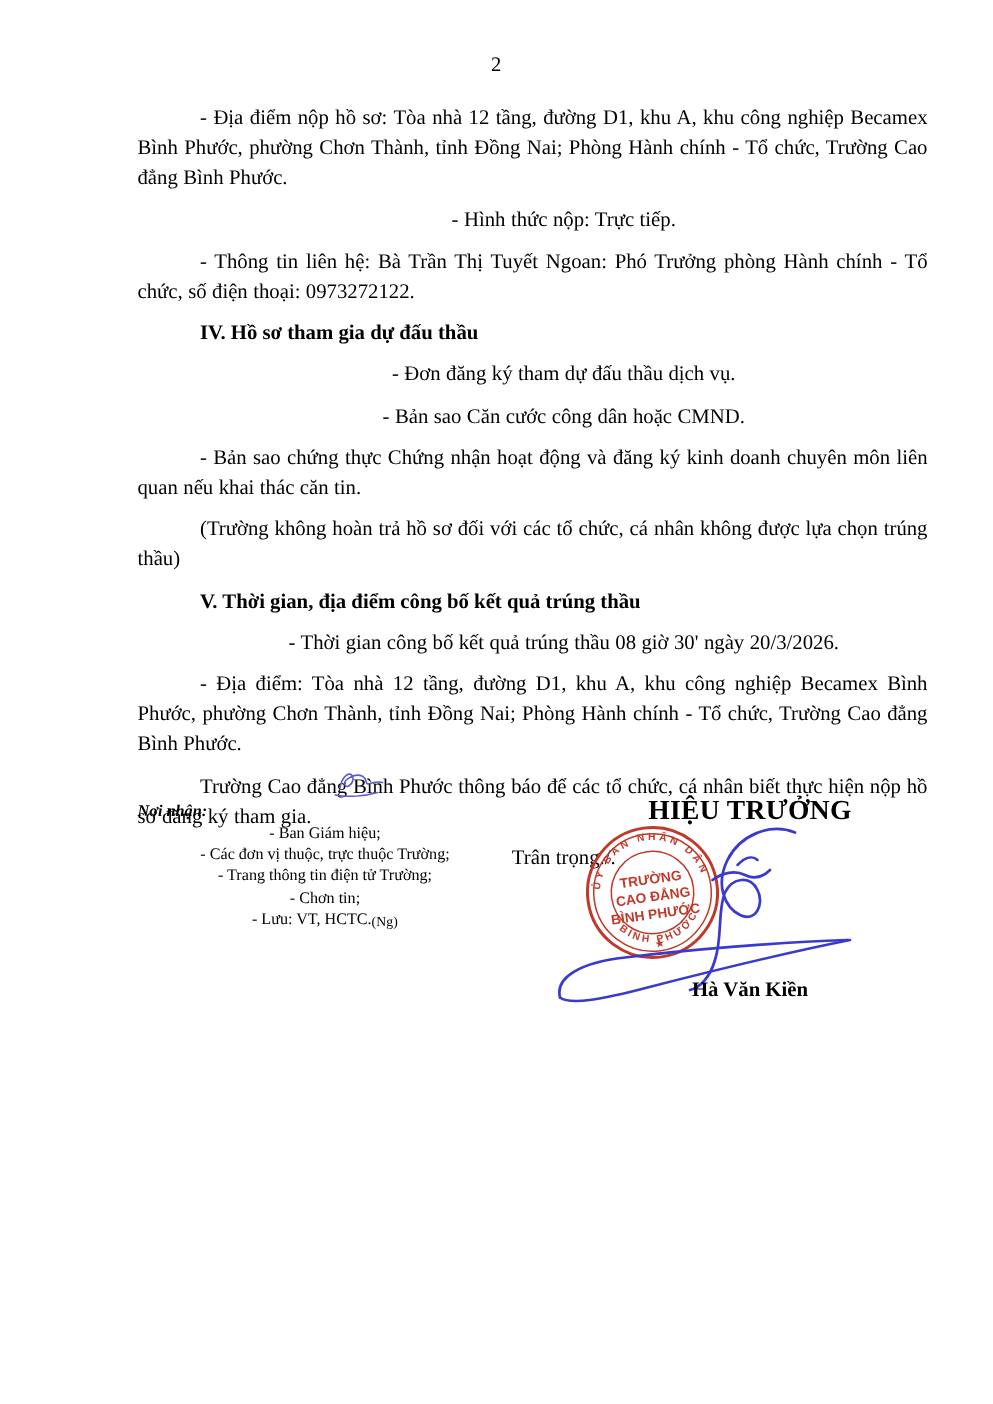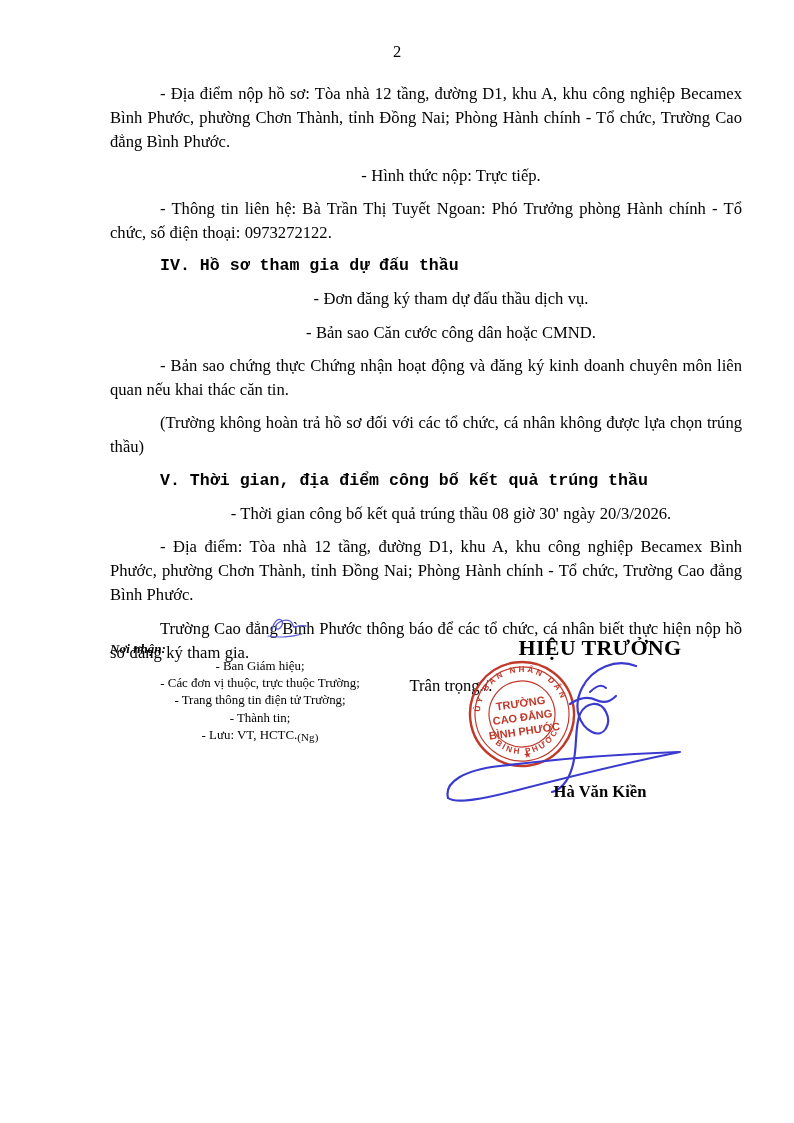--- a/index.html
+++ b/index.html
@@ -52,21 +52,20 @@
     word-spacing: 0.2px;
   }
 
   p.heading {
     margin: 0 0 9px 0;
     font-size: 16.6px;
     line-height: 24.2px;
     font-weight: bold;
     text-indent: 50px;
     text-align: left;
-    font-family: Liberation Mono, monospace;
   }
 
   p.nojustify {
     text-align: center;
   }
 
   
   .initials-scribble {
     position: absolute;
     left: 262px;
@@ -191,21 +190,21 @@
     <path d="M10,18 C12,8 18,5 20,9 C22,13 16,20 14,16 C12,12 22,6 28,9 C32,11 30,16 33,15 C36,14 40,13 44,14" fill="none" stroke="#5b5bd6" stroke-width="1.3" stroke-linecap="round"></path>
     <path d="M6,24 C16,26 30,25 40,22" fill="none" stroke="#5b5bd6" stroke-width="1.1" stroke-linecap="round"></path>
   </svg>
 
   <div class="recipients">
     <div class="recipients-title">Nơi nhận:</div>
     <ul>
       <li>- Ban Giám hiệu;</li>
       <li>- Các đơn vị thuộc, trực thuộc Trường;</li>
       <li>- Trang thông tin điện tử Trường;</li>
-      <li>- Thành tin;</li>
+      <li>- Chơn tin;</li>
       <li><span>- Lưu: VT, HCTC.</span><span class="subscript-note">(Ng)</span></li>
     </ul>
   </div>
 
   <div class="signer">
 
     <div class="signer-title">HIỆU TRƯỞNG</div>
 
     <svg class="stamp" viewBox="0 0 120 120">
       <defs>

